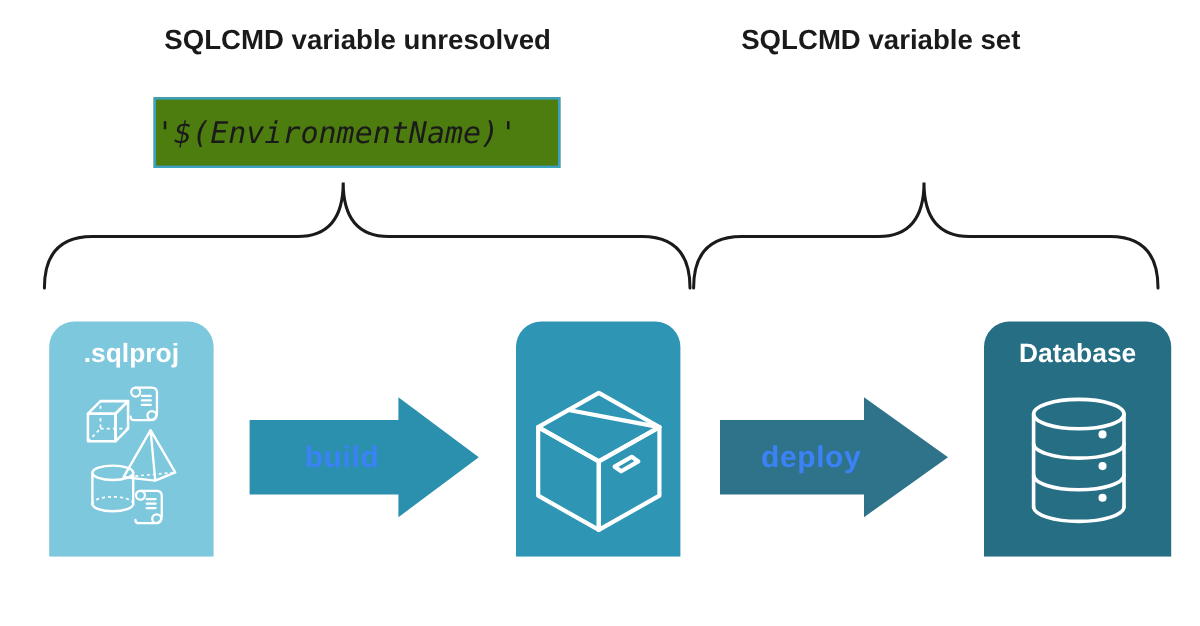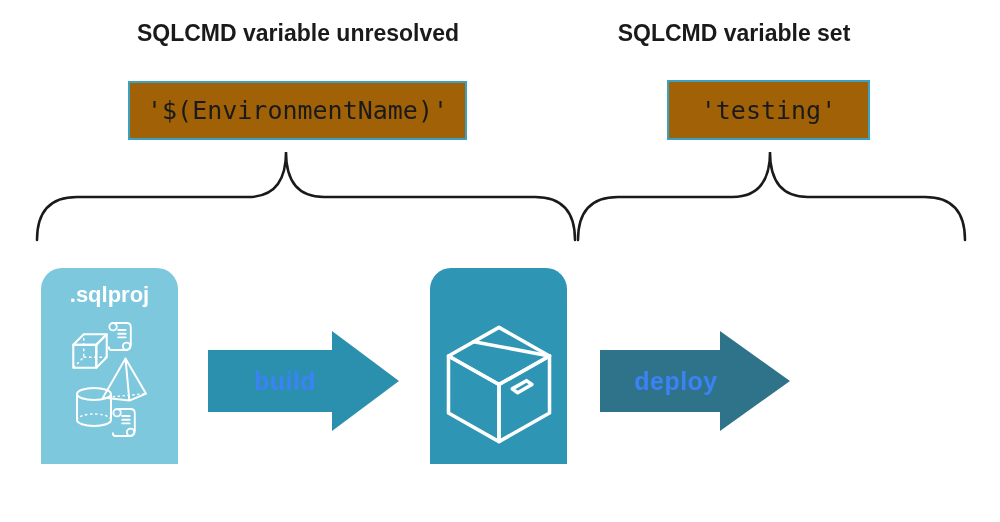--- a/index.html
+++ b/index.html
@@ -14,22 +14,22 @@
     background:var(--background);overflow:hidden;
     font-family:"Liberation Sans",sans-serif;color:var(--text);
   }
   .heading{
     position:absolute;top:20px;transform:translateX(-50%);
     font-size:23px;font-weight:700;white-space:nowrap;color:var(--text);
   }
   .heading-left{left:298px;}
   .heading-right{left:734px;}
   .codebox{
-    position:absolute;border:2px solid var(--code-border);background:#a16207;
-    display:flex;align-items:center;justify-content:center;
+    position:absolute;border:2px solid var(--code-border);background:#4d7c0f;
+    display:flex;align-items:center;font-style:italic;
   }
   .codebox-left{left:128px;top:81px;width:339px;height:59px;}
   .codebox-right{left:667px;top:80px;width:203px;height:60px;}
   .codebox code{
     font-family:"DejaVu Sans Mono","Liberation Mono",monospace;
     font-size:25px;color:var(--text);white-space:pre;
   }
   svg.overlay{position:absolute;left:0;top:0;width:1000px;height:522px;pointer-events:none;}
   .brace{stroke:var(--brace);stroke-width:2.5;fill:none;stroke-linecap:round;}
   .arrow-build{fill:var(--build-arrow);}
@@ -57,23 +57,20 @@
 </head>
 <body>
 
 <div class="canvas">
 
   <div class="heading heading-left">SQLCMD variable unresolved</div>
   <div class="heading heading-right">SQLCMD variable set</div>
 
   <div class="codebox codebox-left">
     <code>'$(EnvironmentName)'</code>
-  </div>
-  <div class="codebox codebox-right">
-    <code>'testing'</code>
   </div>
 
   <svg class="overlay" viewBox="0 0 1000 522">
     <path class="brace" d="M 37 240 Q 37 197 77 197 L 248 197 Q 286 197 286 152 Q 286 197 324 197 L 535 197 Q 575 197 575 240"></path>
     <path class="brace" d="M 578 240 Q 578 197 618 197 L 732 197 Q 770 197 770 152 Q 770 197 808 197 L 925 197 Q 965 197 965 240"></path>
     <polygon class="arrow-build" points="208,350 332,350 332,331 399,381 332,431 332,412 208,412"></polygon>
     <polygon class="arrow-deploy" points="600,350 720,350 720,331 790,381 720,431 720,412 600,412"></polygon>
   </svg>
 
   <div class="arrow-label arrow-label-build">build</div>
@@ -122,14 +119,28 @@
 
     <svg class="icon" style="left:14px;top:55px" width="110" height="123" viewBox="0 0 100 112">
       <polygon class="ic-thick" points="50,4 96,30 50,56 4,30"></polygon>
       <path class="ic-thick" d="M 27 17 L 96 30"></path>
       <polygon class="ic-thick" points="4,30 50,56 50,108 4,82"></polygon>
       <polygon class="ic-thick" points="50,56 96,30 96,82 50,108"></polygon>
       <polygon class="ic-thick" points="62,60 75,52.5 80,56 67,63.5"></polygon>
     </svg>
   </div>
 
+  <div class="card card-database">
+    <div class="card-label">Database</div>
+
+    <svg class="icon" style="left:36px;top:62px" width="86" height="113" viewBox="0 0 90 120">
+      <ellipse class="ic-thick" cx="45" cy="16" rx="40" ry="13"></ellipse>
+      <path class="ic-thick" d="M 5 16 L 5 98 M 85 16 L 85 98"></path>
+      <path class="ic-thick" d="M 5 42 A 40 13 0 0 0 85 42"></path>
+      <path class="ic-thick" d="M 5 70 A 40 13 0 0 0 85 70"></path>
+      <path class="ic-thick" d="M 5 98 A 40 13 0 0 0 85 98"></path>
+      <circle class="ic-dot" cx="66" cy="34" r="3.6"></circle>
+      <circle class="ic-dot" cx="66" cy="62" r="3.6"></circle>
+      <circle class="ic-dot" cx="66" cy="90" r="3.6"></circle>
+    </svg>
+  </div>
 
 </div>
 
 </body></html>

